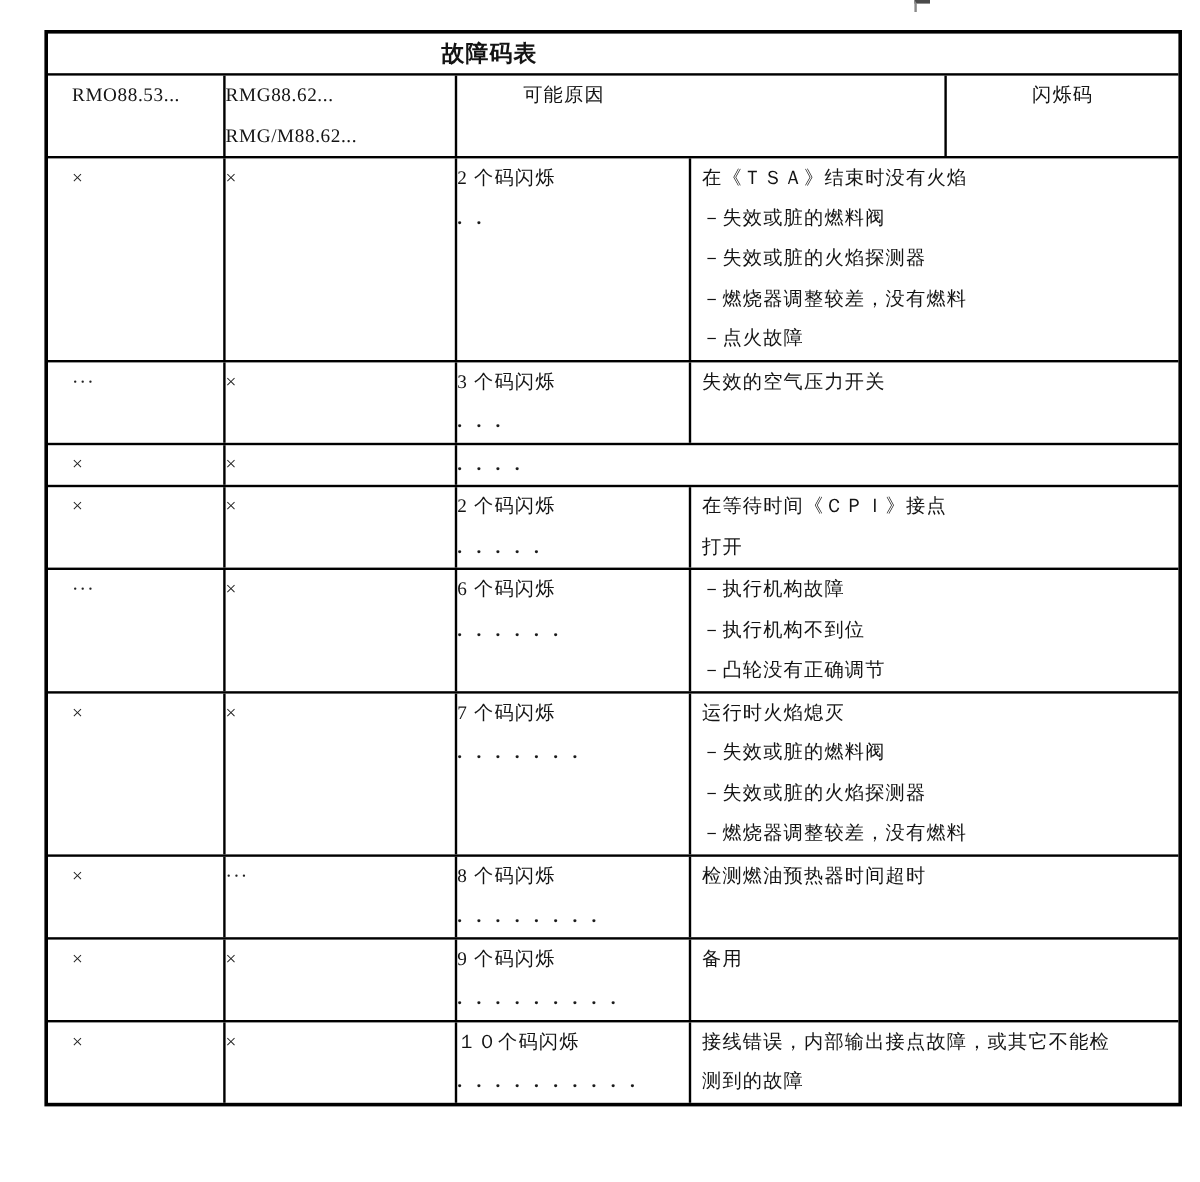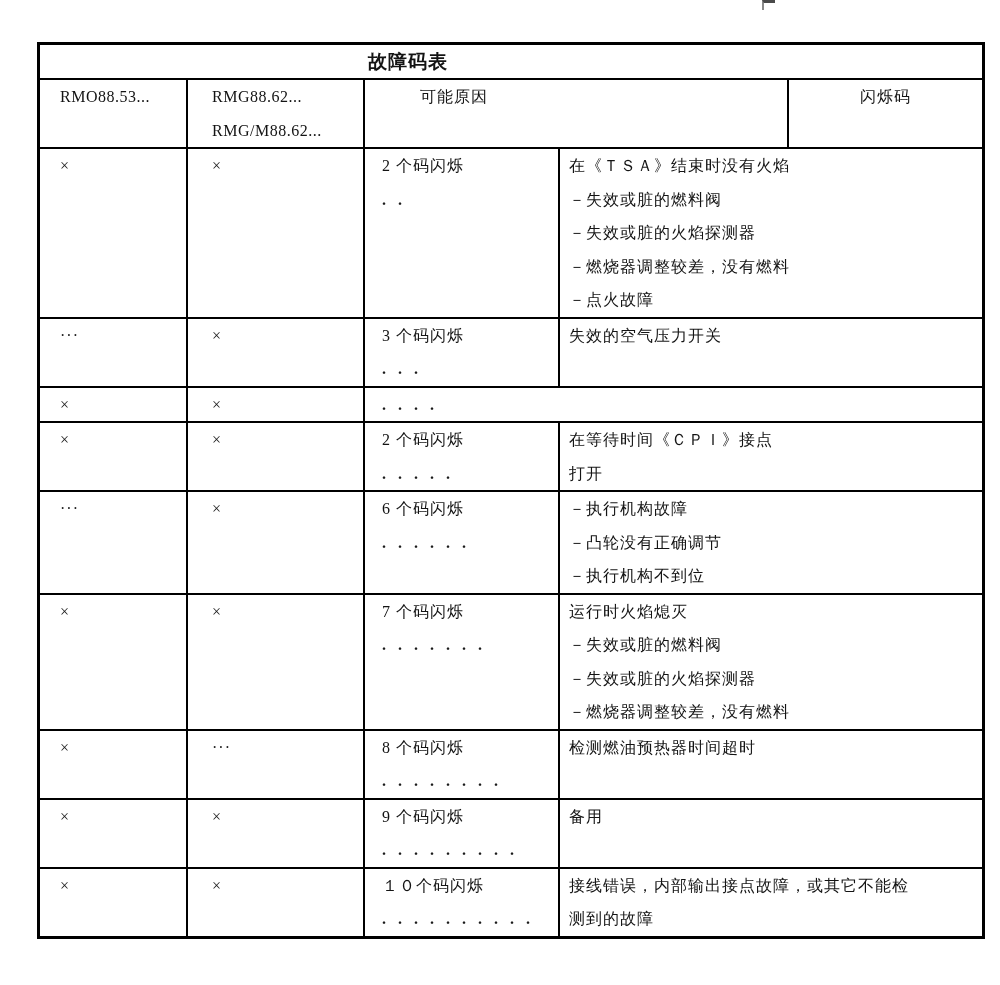--- a/index.html
+++ b/index.html
@@ -14,21 +14,21 @@
 
   
   .page-edge-mark {
     position: absolute; left: 762px; top: 0;
     width: 11px; height: 7px;
     border-top: 3px solid #4a4a4a;
     border-left: 2px solid #8a8a8a;
   }
 
   .fault-table {
-    position: absolute; left: 37px; top: 42px;
+    position: absolute; left: 37px; top: 25px;
     width: 948px;
     box-sizing: border-box;
     border: 3px solid #000;
     background: #fff;
   }
 
   .title-row {
     height: 33px;
     display: flex; align-items: center;
     border-bottom: 2px solid #000;
@@ -44,22 +44,22 @@
   .trow + .trow { border-top: 2px solid #000; }
 
   .cell {
     box-sizing: border-box;
     font-size: 16px;
     line-height: 33.5px;
     letter-spacing: 1px;
     overflow: hidden;
   }
   .c1 { width: 146px; padding-left: 20px; }
-  .c2 { width: 177px; border-left: 2px solid #000; padding-left: 24px; }
-  .c3 { width: 195px; border-left: 2px solid #000; padding-left: 17px; }
+  .c2 { width: 193px; border-left: 2px solid #000; padding-left: 0; }
+  .c3 { width: 195px; border-left: 2px solid #000; }
   .c4 { flex: 1; border-left: 2px solid #000; padding-left: 9px; padding-right: 6px; }
 
   .header-row .c3 { text-align: center; padding-left: 0; }
   .header-row .c4 { padding-left: 55px; }
   .header-row .c1, .header-row .c2 { letter-spacing: 0.5px; }
 
   .mark-cell { color: #222; }
   .dots-line { letter-spacing: 4px; font-weight: bold; color: #1a1a1a; }
   .line { white-space: nowrap; }
 </style>
@@ -141,22 +141,22 @@
 
   <div class="trow">
     <div class="cell c1 mark-cell">···</div>
     <div class="cell c2 mark-cell">×</div>
     <div class="cell c3">
       <div class="line">6 个码闪烁</div>
       <div class="line dots-line">. . . . . .</div>
     </div>
     <div class="cell c4">
       <div class="line">－执行机构故障</div>
+      <div class="line">－执行机构不到位</div>
       <div class="line">－凸轮没有正确调节</div>
-      <div class="line">－执行机构不到位</div>
     </div>
   </div>
 
   <div class="trow">
     <div class="cell c1 mark-cell">×</div>
     <div class="cell c2 mark-cell">×</div>
     <div class="cell c3">
       <div class="line">7 个码闪烁</div>
       <div class="line dots-line">. . . . . . .</div>
     </div>

